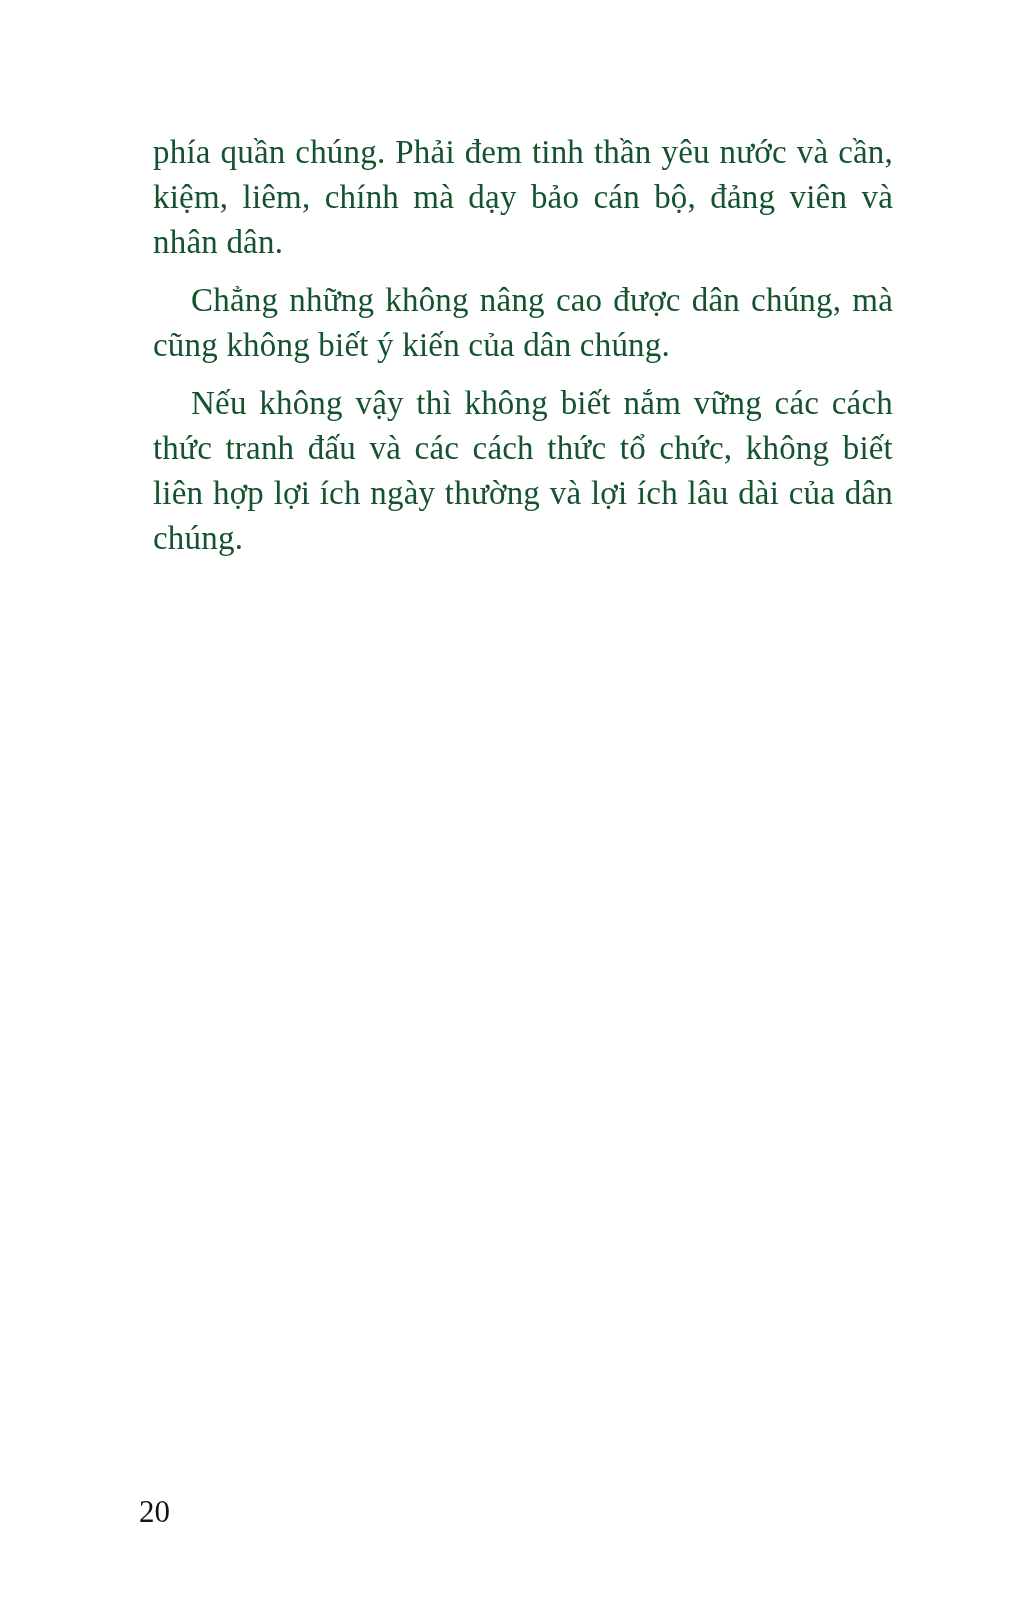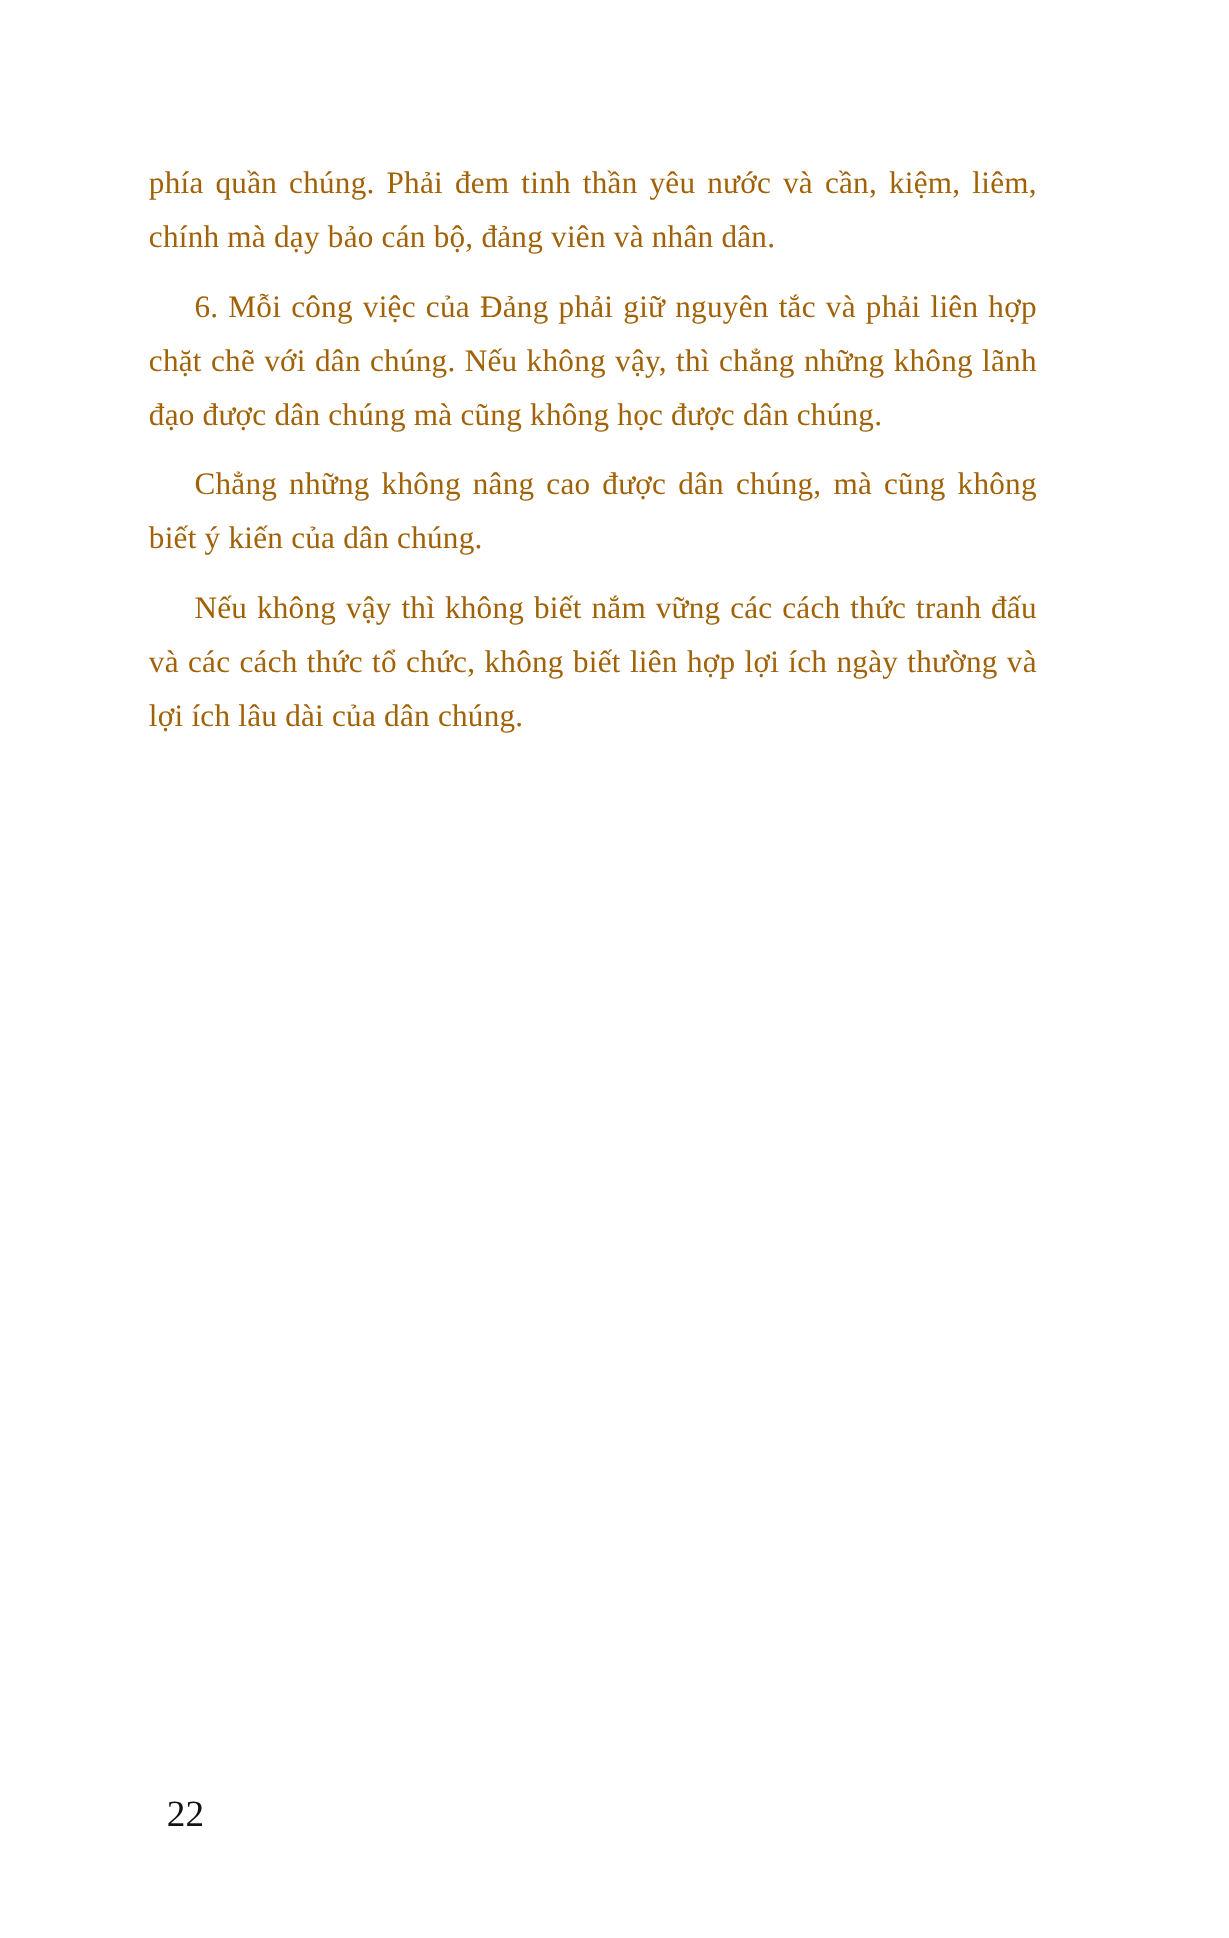--- a/index.html
+++ b/index.html
@@ -17,25 +17,25 @@
     position: absolute;
     left: 0;
     top: 0;
     width: 1024px;
     height: 1615px;
     background: #ffffff;
     overflow: hidden;
   }
   .text-block {
     position: absolute;
-    left: 124px;
+    left: 153px;
     top: 130px;
     width: 740px;
-    color: #a16207;
-    font-size: 26px;
+    color: #14532d;
+    font-size: 33px;
     line-height: 45px;
     text-align: justify;
     letter-spacing: 0.2px;
   }
   .text-block p {
     margin: 0 0 13px 0;
     text-indent: 38px;
   }
   .text-block p.no-indent {
     text-indent: 0;
@@ -51,18 +51,17 @@
     font-size: 31px;
     line-height: 40px;
   }
 </style>
 </head>
 <body>
 
 <div class="page">
   <div class="text-block">
     <p class="no-indent">phía quần chúng. Phải đem tinh thần yêu nước và cần, kiệm, liêm, chính mà dạy bảo cán bộ, đảng viên và nhân dân.</p>
-    <p>6. Mỗi công việc của Đảng phải giữ nguyên tắc và phải liên hợp chặt chẽ với dân chúng. Nếu không vậy, thì chẳng những không lãnh đạo được dân chúng mà cũng không học được dân chúng.</p>
     <p>Chẳng những không nâng cao được dân chúng, mà cũng không biết ý kiến của dân chúng.</p>
     <p>Nếu không vậy thì không biết nắm vững các cách thức tranh đấu và các cách thức tổ chức, không biết liên hợp lợi ích ngày thường và lợi ích lâu dài của dân chúng.</p>
   </div>
-  <div class="page-number">22</div>
+  <div class="page-number">20</div>
 </div>
 
 </body></html>

